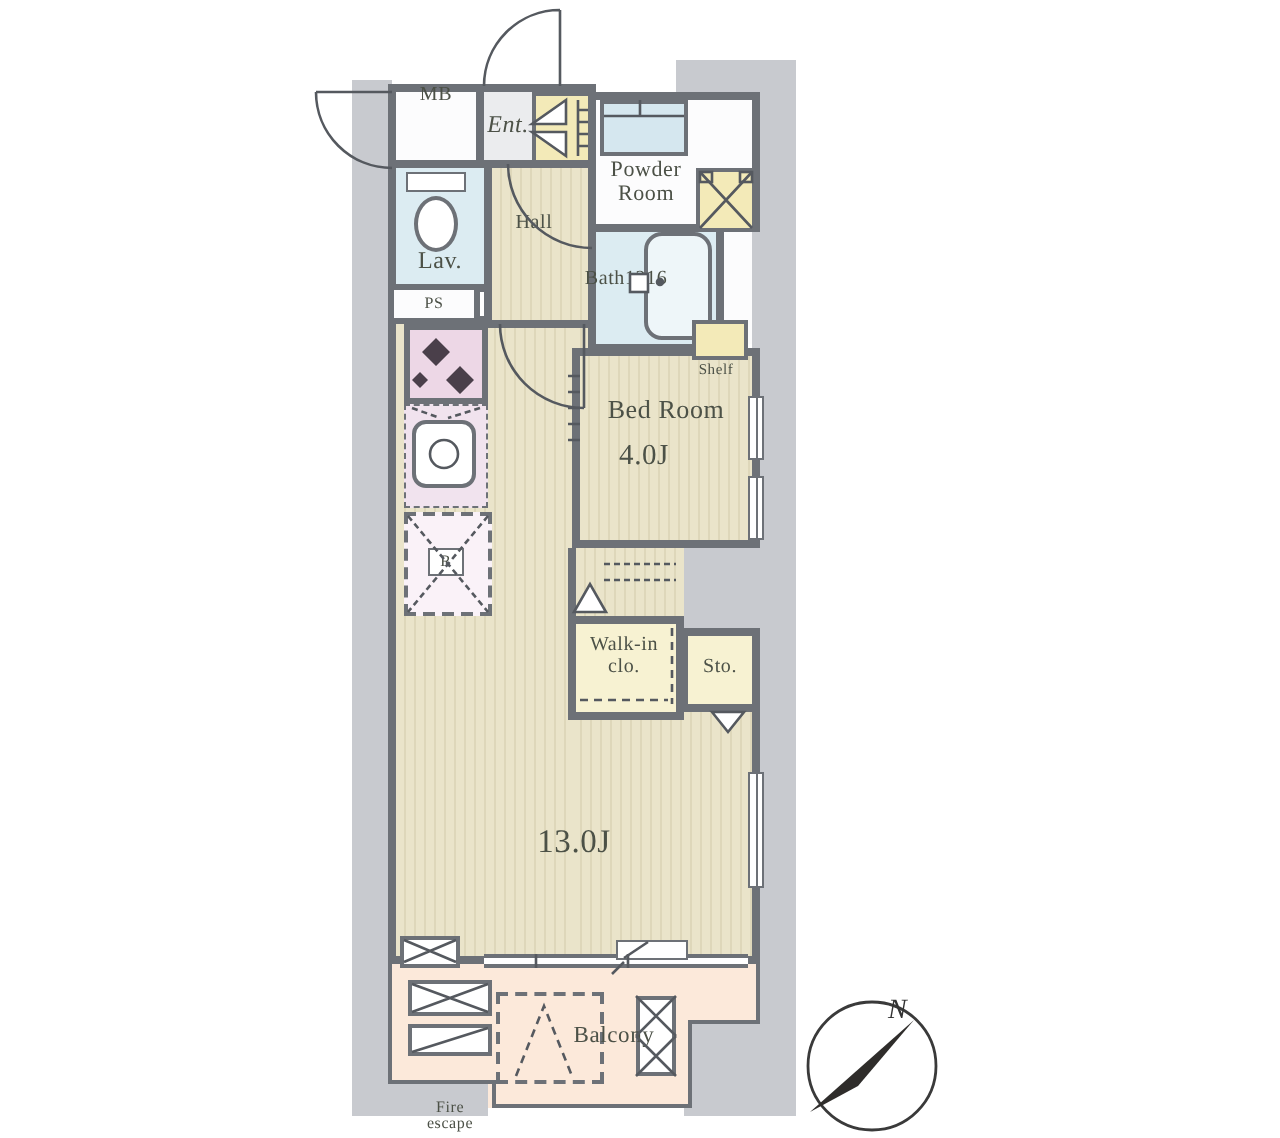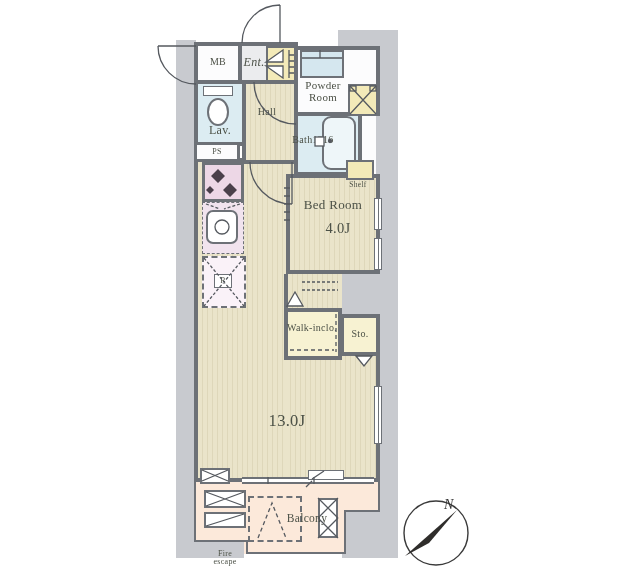--- a/index.html
+++ b/index.html
@@ -93,37 +93,37 @@
   <div class="abs win" style="left:374px;top:386px;width:8px;height:58px;"></div>
   <div class="abs" style="left:242px;top:477px;width:132px;height:7px;background:#fff;border-top:2px solid var(--wall);border-bottom:2px solid var(--wall);"></div>
 
   <div class="abs b2" style="left:204px;top:490px;width:42px;height:18px;background:#fff;"></div>
   <div class="abs b2" style="left:204px;top:512px;width:42px;height:16px;background:#fff;"></div>
   <div class="abs" style="left:248px;top:496px;width:54px;height:46px;border:2px dashed var(--wall);"></div>
   <div class="abs b2" style="left:318px;top:498px;width:20px;height:40px;background:#fff;"></div>
   <div class="abs b1" style="left:308px;top:470px;width:36px;height:10px;background:#fff;"></div>
   <div class="abs b2" style="left:200px;top:468px;width:30px;height:16px;background:#fff;"></div>
 
-  <div class="abs lbl z40" style="left:196px;top:54px;width:44px;height:16px;font-size:10px;">MB</div>
+  <div class="abs lbl z40" style="left:196px;top:40px;width:44px;height:16px;font-size:10px;">MB</div>
   <div class="abs lbl z40" style="left:238px;top:54px;width:32px;height:18px;font-size:12px;font-style:italic;">Ent.</div>
   <div class="abs lbl z40" style="left:292px;top:78px;width:62px;height:26px;font-size:11px;flex-direction:column;">
     <span>Powder</span>
     <span>Room</span>
   </div>
   <div class="abs lbl z40" style="left:196px;top:124px;width:48px;height:14px;font-size:12px;">Lav.</div>
   <div class="abs lbl z40" style="left:196px;top:146px;width:42px;height:12px;font-size:8px;">PS</div>
   <div class="abs lbl z40" style="left:246px;top:106px;width:42px;height:12px;font-size:10px;">Hall</div>
   <div class="abs lbl z40" style="left:296px;top:128px;width:34px;height:24px;font-size:10px;flex-direction:row;">
     <span>Bath</span>
     <span>1216</span>
   </div>
   <div class="abs lbl z40" style="left:340px;top:181px;width:36px;height:9px;font-size:7.5px;">Shelf</div>
   <div class="abs lbl z40" style="left:288px;top:196px;width:90px;height:18px;font-size:13px;">Bed Room</div>
-  <div class="abs lbl z40" style="left:293px;top:219px;width:90px;height:18px;font-size:14.5px;">4.0J</div>
-  <div class="abs lbl z40" style="left:286px;top:316px;width:52px;height:24px;font-size:10px;flex-direction:row;">
+  <div class="abs lbl z40" style="left:277px;top:219px;width:90px;height:18px;font-size:14.5px;">4.0J</div>
+  <div class="abs lbl z40" style="left:286px;top:316px;width:52px;height:24px;font-size:10px;flex-direction:column;">
     <span>Walk-in</span>
     <span>clo.</span>
   </div>
   <div class="abs lbl z40" style="left:342px;top:327px;width:36px;height:14px;font-size:10px;">Sto.</div>
   <div class="abs lbl z40" style="left:196px;top:411px;width:182px;height:20px;font-size:16.5px;">13.0J</div>
   <div class="abs lbl z40" style="left:214px;top:274px;width:18px;height:14px;font-size:8px;border:1px solid var(--wall);background:#fff;">R</div>
   <div class="abs lbl z40" style="left:272px;top:511px;width:70px;height:15px;font-size:11.5px;">Balcony</div>
   <div class="abs lbl z40" style="left:198px;top:529px;width:54px;height:18px;font-size:8px;flex-direction:column;line-height:1.05;margin-top:20px;">
     <span>Fire</span>
     <span>escape</span>

